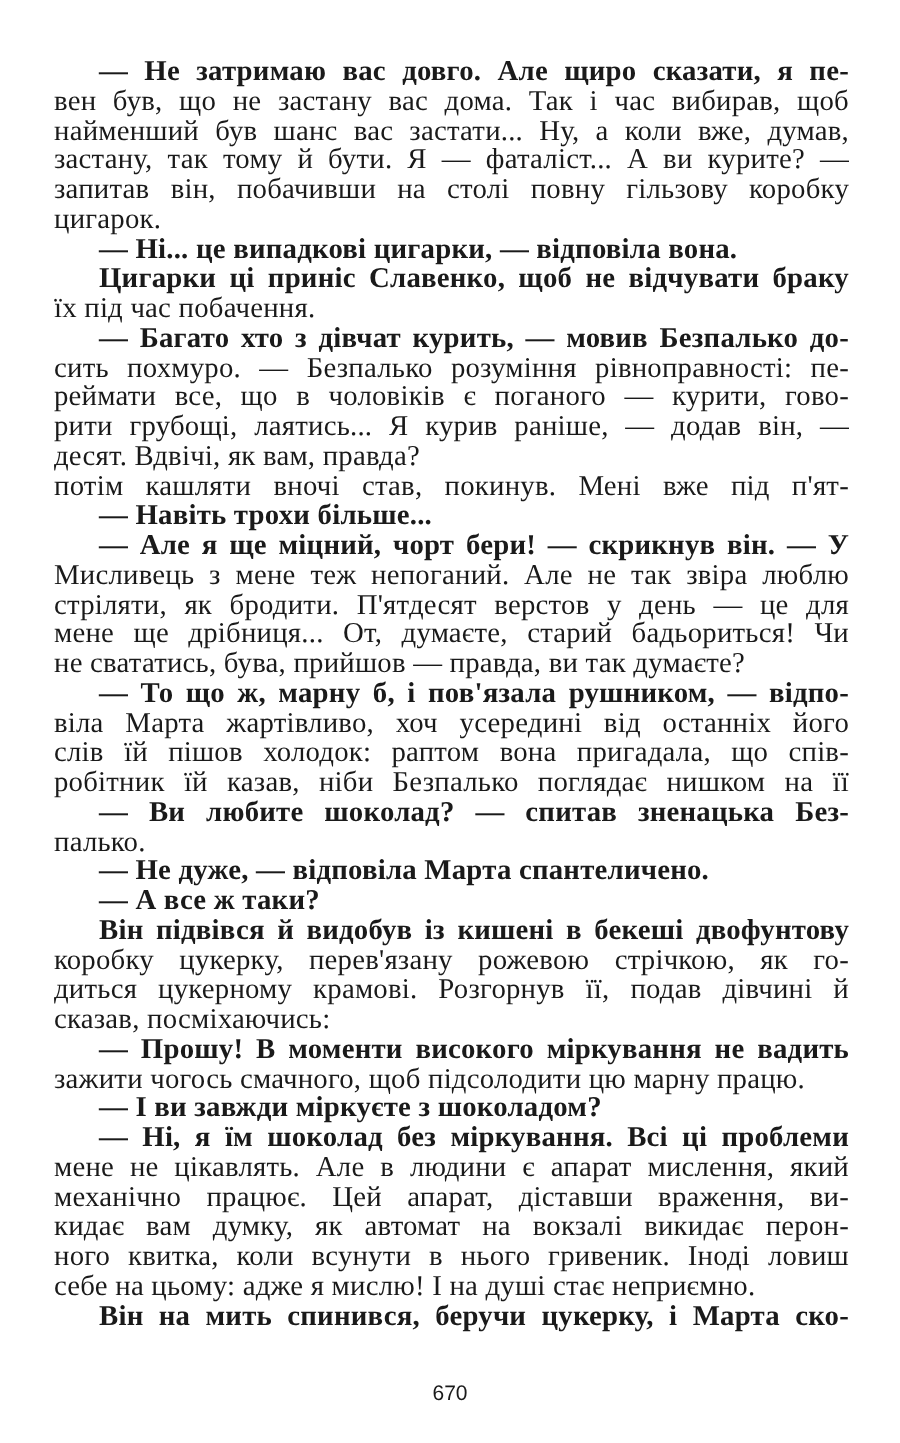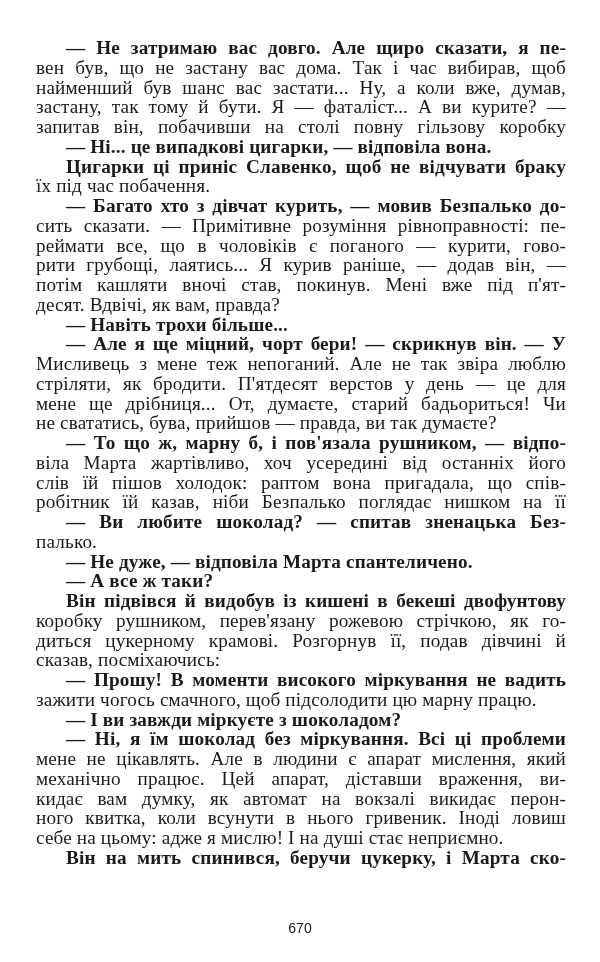--- a/index.html
+++ b/index.html
@@ -26,45 +26,46 @@
 </style>
 </head>
 <body>
 
 <div class="page" id="page-body">
     <span class="line indent">— Не затримаю вас довго. Але щиро сказати, я пе-</span>
     <span class="line">вен був, що не застану вас дома. Так і час вибирав, щоб</span>
     <span class="line">найменший був шанс вас застати... Ну, а коли вже, думав,</span>
     <span class="line">застану, так тому й бути. Я — фаталіст... А ви курите? —</span>
     <span class="line">запитав він, побачивши на столі повну гільзову коробку</span>
+    <span class="line last">цигарок.</span>
     <span class="line indent last">— Ні... це випадкові цигарки, — відповіла вона.</span>
     <span class="line indent">Цигарки ці приніс Славенко, щоб не відчувати браку</span>
     <span class="line last">їх під час побачення.</span>
     <span class="line indent">— Багато хто з дівчат курить, — мовив Безпалько до-</span>
-    <span class="line">сить сказати. — Примітивне розуміння рівноправності: пе-</span>
+    <span class="line">сить похмуро. — Безпалько розуміння рівноправності: пе-</span>
     <span class="line">реймати все, що в чоловіків є поганого — курити, гово-</span>
     <span class="line">рити грубощі, лаятись... Я курив раніше, — додав він, —</span>
+    <span class="line last">десят. Вдвічі, як вам, правда?</span>
     <span class="line">потім кашляти вночі став, покинув. Мені вже під п'ят-</span>
-    <span class="line last">десят. Вдвічі, як вам, правда?</span>
     <span class="line indent last">— Навіть трохи більше...</span>
     <span class="line indent">— Але я ще міцний, чорт бери! — скрикнув він. — У</span>
     <span class="line">Мисливець з мене теж непоганий. Але не так звіра люблю</span>
     <span class="line">стріляти, як бродити. П'ятдесят верстов у день — це для</span>
     <span class="line">мене ще дрібниця... От, думаєте, старий бадьориться! Чи</span>
     <span class="line last">не свататись, бува, прийшов — правда, ви так думаєте?</span>
     <span class="line indent">— То що ж, марну б, і пов'язала рушником, — відпо-</span>
     <span class="line">віла Марта жартівливо, хоч усередині від останніх його</span>
     <span class="line">слів їй пішов холодок: раптом вона пригадала, що спів-</span>
     <span class="line">робітник їй казав, ніби Безпалько поглядає нишком на її</span>
     <span class="line indent">— Ви любите шоколад? — спитав зненацька Без-</span>
     <span class="line last">палько.</span>
     <span class="line indent last">— Не дуже, — відповіла Марта спантеличено.</span>
     <span class="line indent last">— А все ж таки?</span>
     <span class="line indent">Він підвівся й видобув із кишені в бекеші двофунтову</span>
-    <span class="line">коробку рушником, перев'язану рожевою стрічкою, як го-</span>
+    <span class="line">коробку цукерку, перев'язану рожевою стрічкою, як го-</span>
     <span class="line">диться цукерному крамові. Розгорнув її, подав дівчині й</span>
     <span class="line last">сказав, посміхаючись:</span>
     <span class="line indent">— Прошу! В моменти високого міркування не вадить</span>
     <span class="line last">зажити чогось смачного, щоб підсолодити цю марну працю.</span>
     <span class="line indent last">— І ви завжди міркуєте з шоколадом?</span>
     <span class="line indent">— Ні, я їм шоколад без міркування. Всі ці проблеми</span>
     <span class="line">мене не цікавлять. Але в людини є апарат мислення, який</span>
     <span class="line">механічно працює. Цей апарат, діставши враження, ви-</span>
     <span class="line">кидає вам думку, як автомат на вокзалі викидає перон-</span>
     <span class="line">ного квитка, коли всунути в нього гривеник. Іноді ловиш</span>

